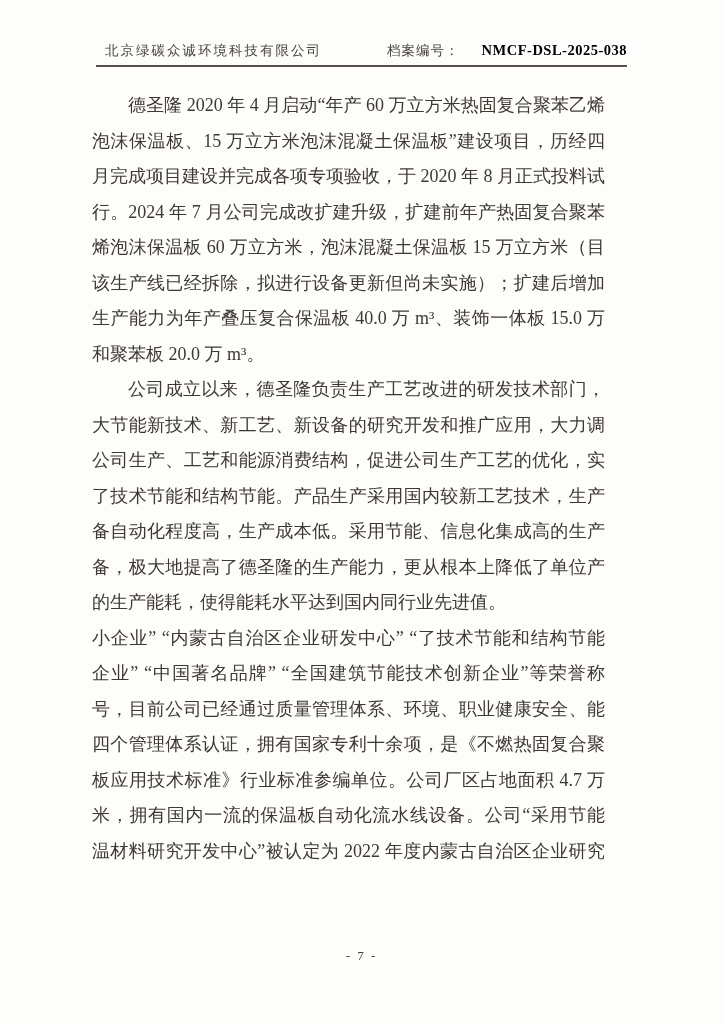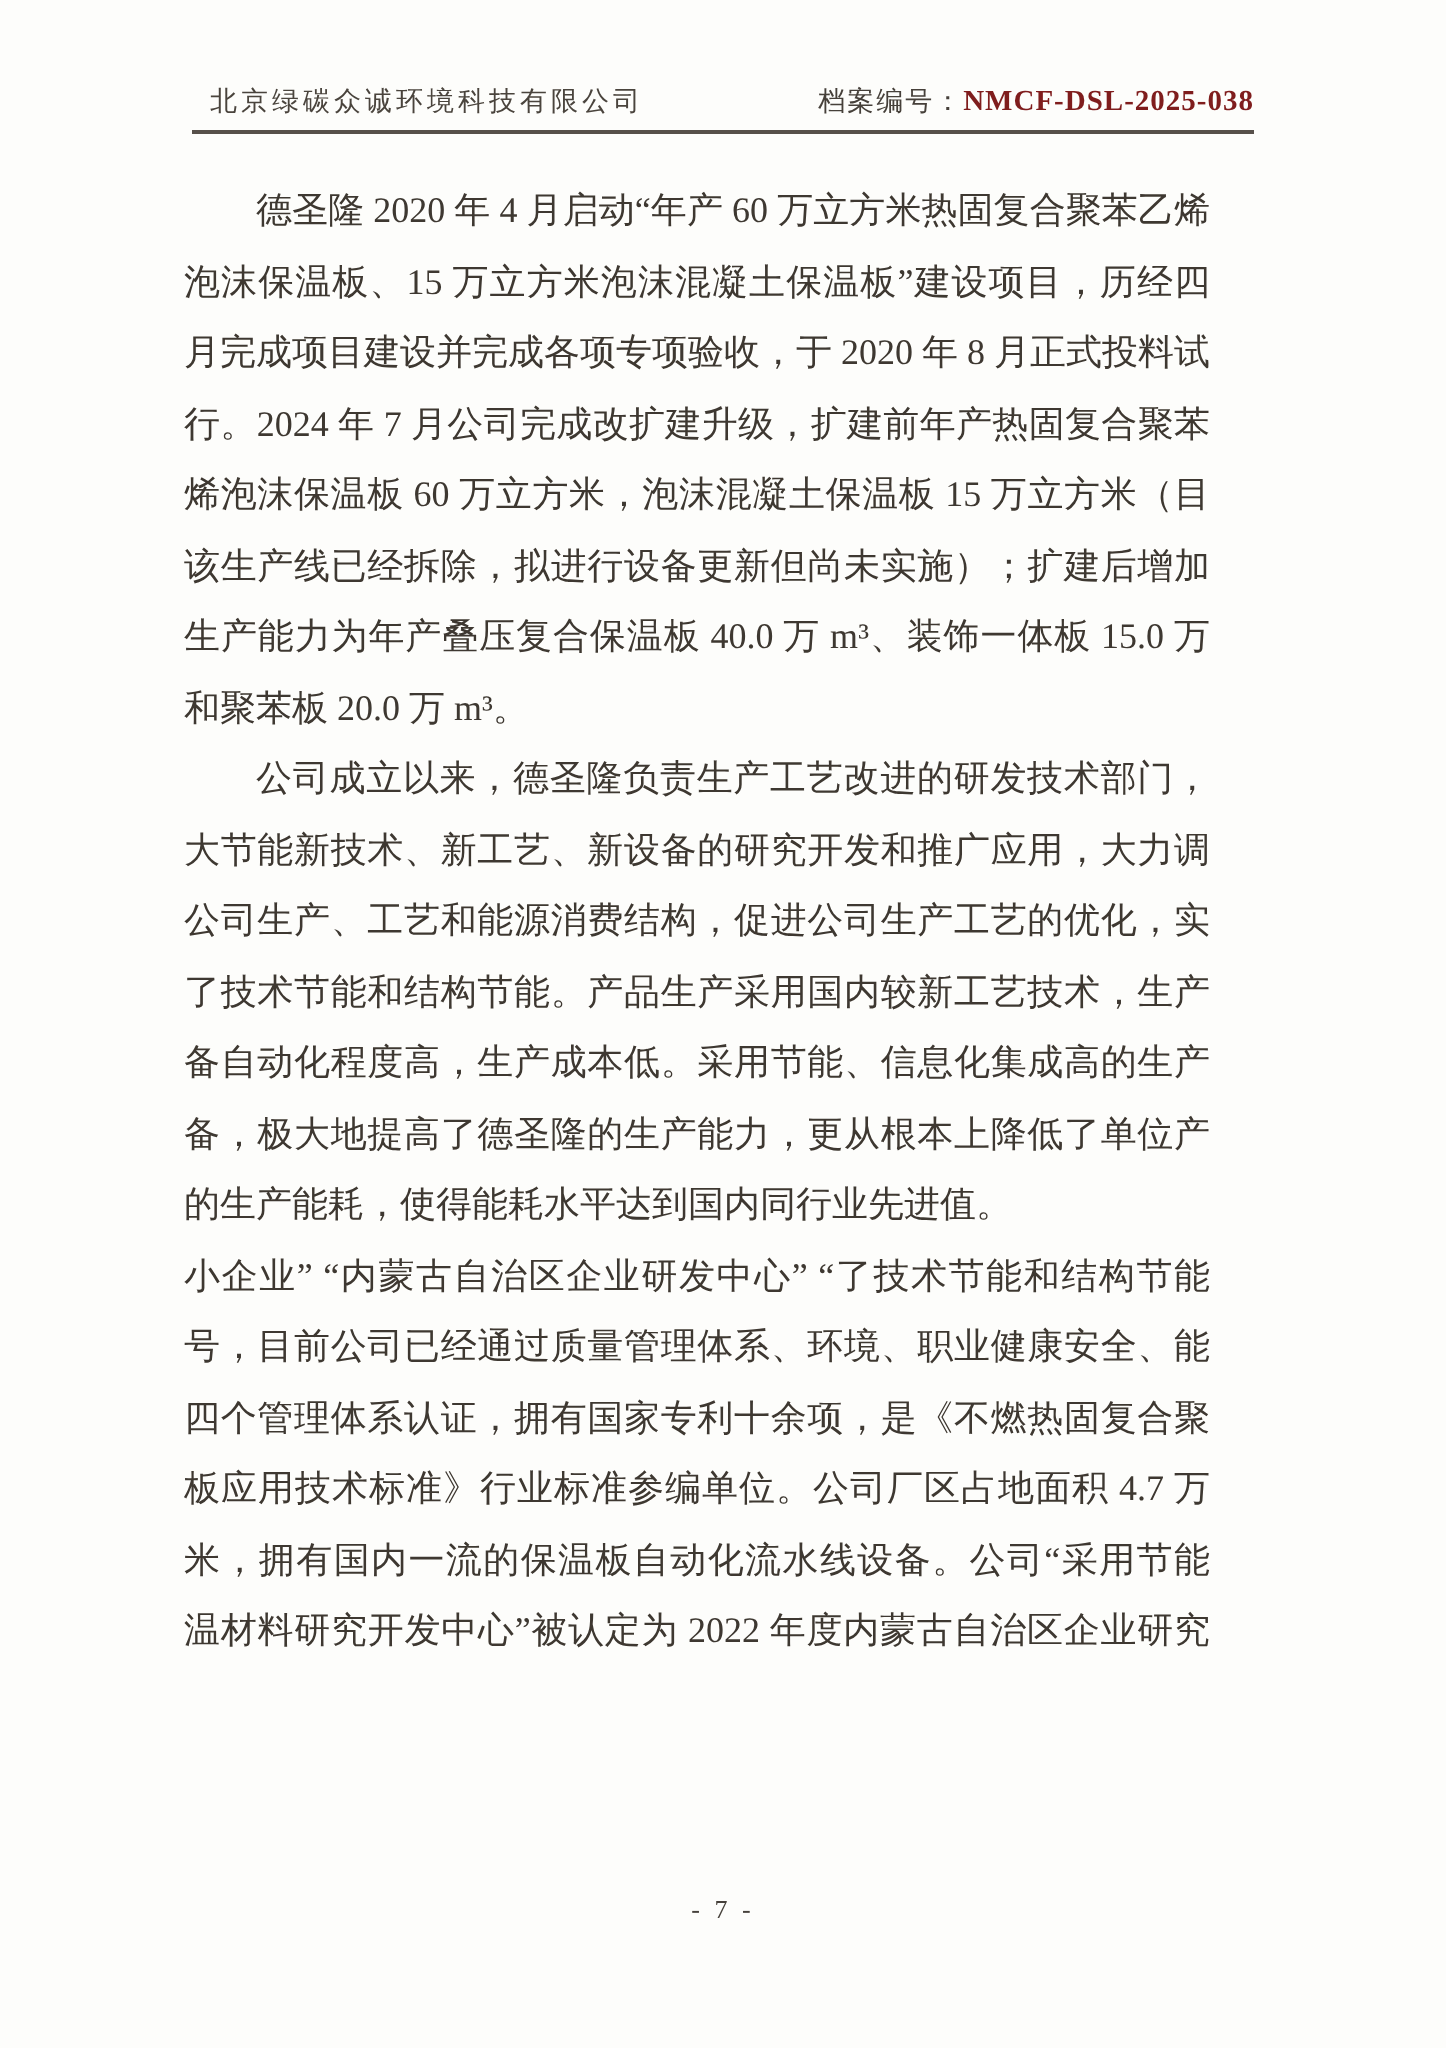--- a/index.html
+++ b/index.html
@@ -33,26 +33,26 @@
   }
   .archive {
     display: flex;
     align-items: baseline;
     white-space: nowrap;
   }
   .archive-label {
     font-size: 13.5px;
     color: #46403a;
     letter-spacing: 1px;
-    margin-right: 0;
+    margin-right: 22px;
   }
   .archive-number {
     font-size: 14.5px;
     font-weight: bold;
-    color: #7f1d1d;
+    color: #000000;
     letter-spacing: 0.5px;
   }
 
   
   .doc-body {
     position: absolute;
     left: 92px;
     top: 88px;
     width: 513px;
     color: #3e3831;
@@ -113,20 +113,21 @@
     <div class="line">大节能新技术、新工艺、新设备的研究开发和推广应用，大力调整</div>
     <div class="line">公司生产、工艺和能源消费结构，促进公司生产工艺的优化，实现</div>
     <div class="line">了技术节能和结构节能。产品生产采用国内较新工艺技术，生产设</div>
     <div class="line">备自动化程度高，生产成本低。采用节能、信息化集成高的生产设</div>
     <div class="line">备，极大地提高了德圣隆的生产能力，更从根本上降低了单位产品</div>
     <div class="line short">的生产能耗，使得能耗水平达到国内同行业先进值。</div>
   </div>
 
   <div>
     <div class="line">小企业” “内蒙古自治区企业研发中心” “了技术节能和结构节能</div>
+    <div class="line">企业” “中国著名品牌” “全国建筑节能技术创新企业”等荣誉称</div>
     <div class="line">号，目前公司已经通过质量管理体系、环境、职业健康安全、能源</div>
     <div class="line">四个管理体系认证，拥有国家专利十余项，是《不燃热固复合聚苯</div>
     <div class="line">板应用技术标准》行业标准参编单位。公司厂区占地面积 4.7 万平方</div>
     <div class="line">米，拥有国内一流的保温板自动化流水线设备。公司“采用节能</div>
     <div class="line">温材料研究开发中心”被认定为 2022 年度内蒙古自治区企业研究开</div>
   </div>
 
 </div>
 
 <div class="doc-footer">

